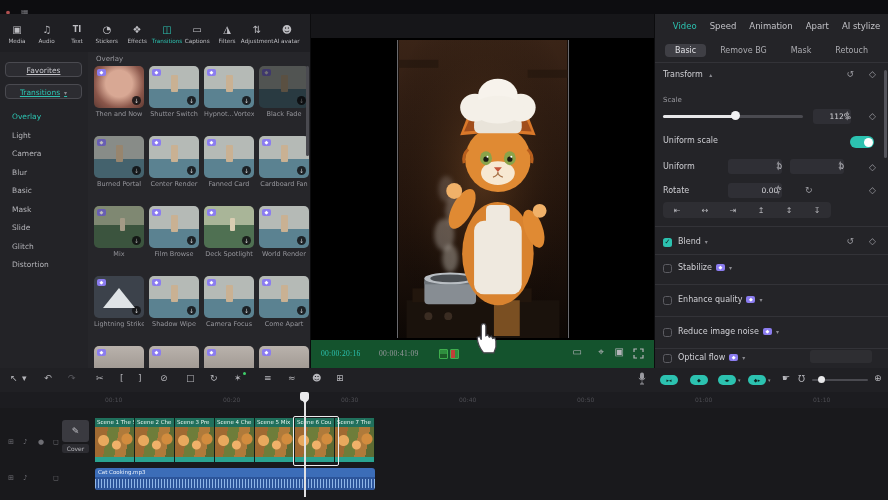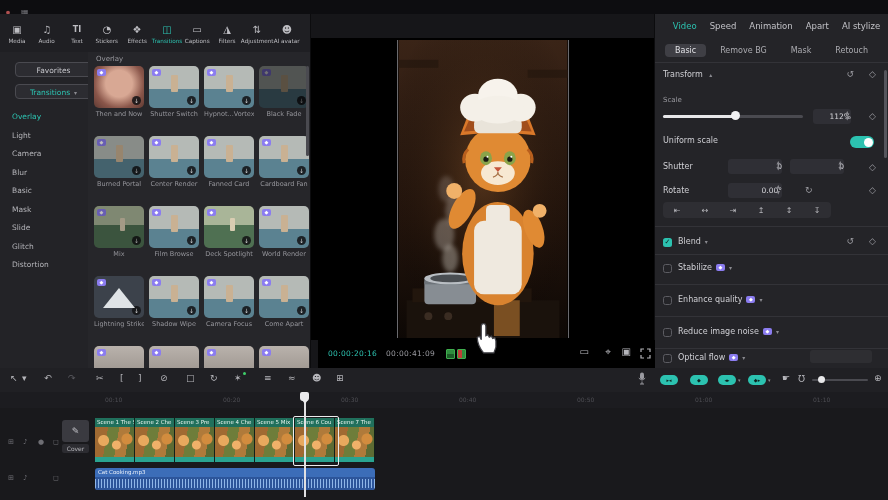--- a/index.html
+++ b/index.html
@@ -11,22 +11,22 @@
   #topstrip .ts-icon{font-size:8px;color:#7a7a80;margin-left:6px;line-height:14px;}
   
   #left-panel{left:0;top:14px;width:310px;height:354px;background:#1f1f23;border-right:1px solid #0c0c0e;}
   #ribbon{left:0;top:0;width:310px;height:38px;display:flex;align-items:center;padding-left:2px;box-sizing:border-box;}
   .ribbon-item{width:30px;display:flex;flex-direction:column;align-items:center;cursor:pointer;color:#bdbdc2;}
   .ribbon-item .ric{font-size:10px;height:13px;line-height:13px;}
   .ribbon-item .rlb{font-size:6px;margin-top:1px;white-space:nowrap;transform:scale(.95);}
   .ribbon-item.active{color:#2cc2b0;}
   
   #sidebar{left:0;top:38px;width:88px;height:316px;background:#232327;}
-  .side-btn{position:absolute;left:15px;width:77px;height:15px;border:1px solid #4a4a50;border-radius:4px;
-            background:#2c2c31;font-size:7.5px;line-height:15px;text-align:center;color:#c5c5ca;box-sizing:border-box;}
+  .side-btn{position:absolute;left:5px;width:77px;height:15px;border:1px solid #4a4a50;border-radius:4px;
+            background:#2c2c31;font-size:7.5px;line-height:15px;text-align:center;color:#c5c5ca;box-sizing:border-box;text-decoration:underline;}
   #group-btn{color:#2cc2b0;}
   #group-btn .car{color:#8a8a90;margin-left:4px;font-size:6px;}
   .side-item{position:absolute;left:12px;font-size:7.5px;color:#b5b5ba;cursor:pointer;white-space:nowrap;}
   .side-item.active{color:#2cc2b0;}
   
   #gallery{left:88px;top:38px;width:222px;height:316px;background:#26262a;overflow:hidden;}
   #gallery-header{position:absolute;left:8px;top:3px;font-size:7px;color:#9a9aa0;}
   .g-item{position:absolute;width:50px;}
   .thumb{width:50px;height:42px;border-radius:5px;position:relative;overflow:hidden;cursor:pointer;}
   .v-lighthouse{background:linear-gradient(#b5bab6 0 55%,#5b8291 55% 100%);}
@@ -46,21 +46,21 @@
             color:#ddd;font-size:6px;line-height:9px;text-align:center;}
   .g-label{margin-top:2px;font-size:6.5px;color:#95959b;text-align:center;white-space:nowrap;overflow:hidden;width:50px;}
   #gallery-scrollbar{position:absolute;right:1px;top:14px;width:3px;height:90px;background:#4a4a50;border-radius:2px;}
   
   #player-panel{left:311px;top:14px;width:343px;height:354px;background:#161619;border-right:1px solid #0c0c0e;}
   #player-header{position:absolute;left:0;top:0;width:100%;height:24px;background:#222226;border-bottom:1px solid #101013;}
   #player-title{position:absolute;left:10px;top:6px;font-size:9px;color:#d5d5da;}
   #player-menu{position:absolute;right:10px;top:5px;font-size:9px;color:#8a8a90;cursor:pointer;}
   #player-stage{position:absolute;left:0;top:24px;width:100%;height:302px;background:#000;}
   #video-frame{position:absolute;left:86px;top:2px;width:170px;height:298px;border-left:1px solid #6a6a6e;border-right:1px solid #6a6a6e;}
-  #player-controls{position:absolute;left:7px;bottom:0;width:100%;height:28px;background:#000000;}
+  #player-controls{position:absolute;left:0;bottom:0;width:100%;height:28px;background:#14532d;font-family:Liberation Serif, serif;}
   #tc-current{position:absolute;left:10px;top:9px;font-size:7.5px;color:#2cc2b0;letter-spacing:.3px;}
   #tc-total{position:absolute;left:68px;top:9px;font-size:7.5px;color:#9a9aa0;letter-spacing:.3px;}
   .mini-flag{position:absolute;top:9px;width:7px;height:8px;border-radius:1px;}
   #flag1{left:128px;border:1px solid #3fae4e;background:linear-gradient(#2f8e3e 50%,#1d5c28 50%);}
   #flag2{left:139px;border:1px solid #3fae4e;background:linear-gradient(90deg,#c04038 50%,#2f8e3e 50%);}
   .pc-icon{position:absolute;top:6px;font-size:10px;color:#b5b5ba;cursor:pointer;}
   #hand-cursor{position:absolute;left:163px;top:308px;}
   
   #right-panel{left:655px;top:14px;width:233px;height:354px;background:#242428;}
   #insp-tabs{position:absolute;left:0;top:0;width:100%;height:24px;display:flex;align-items:center;padding-left:10px;gap:13px;box-sizing:border-box;justify-content:center;}
@@ -476,21 +476,21 @@
           </span>
       </div>
       <span class="kf-icon" style="right:12px;top:1px;">◇</span>
     </div>
 
     <div class="abs rp-label" style="left:8px;top:122px;">Uniform scale</div>
     <div class="abs" style="left:0;top:124px;width:233px;">
       <div id="uniform-toggle"></div>
     </div>
 
-    <div class="abs rp-label" style="left:8px;top:148px;">Shutter</div>
+    <div class="abs rp-label" style="left:8px;top:148px;">Uniform</div>
     <div class="vbox" style="left:73px;top:145px;width:54px;">
       <span>0</span>
       <span class="stepper">
           <span>▲</span>
           <span>▼</span>
         </span>
     </div>
     <div class="vbox" style="left:135px;top:145px;width:54px;">
       <span>0</span>
       <span class="stepper">

